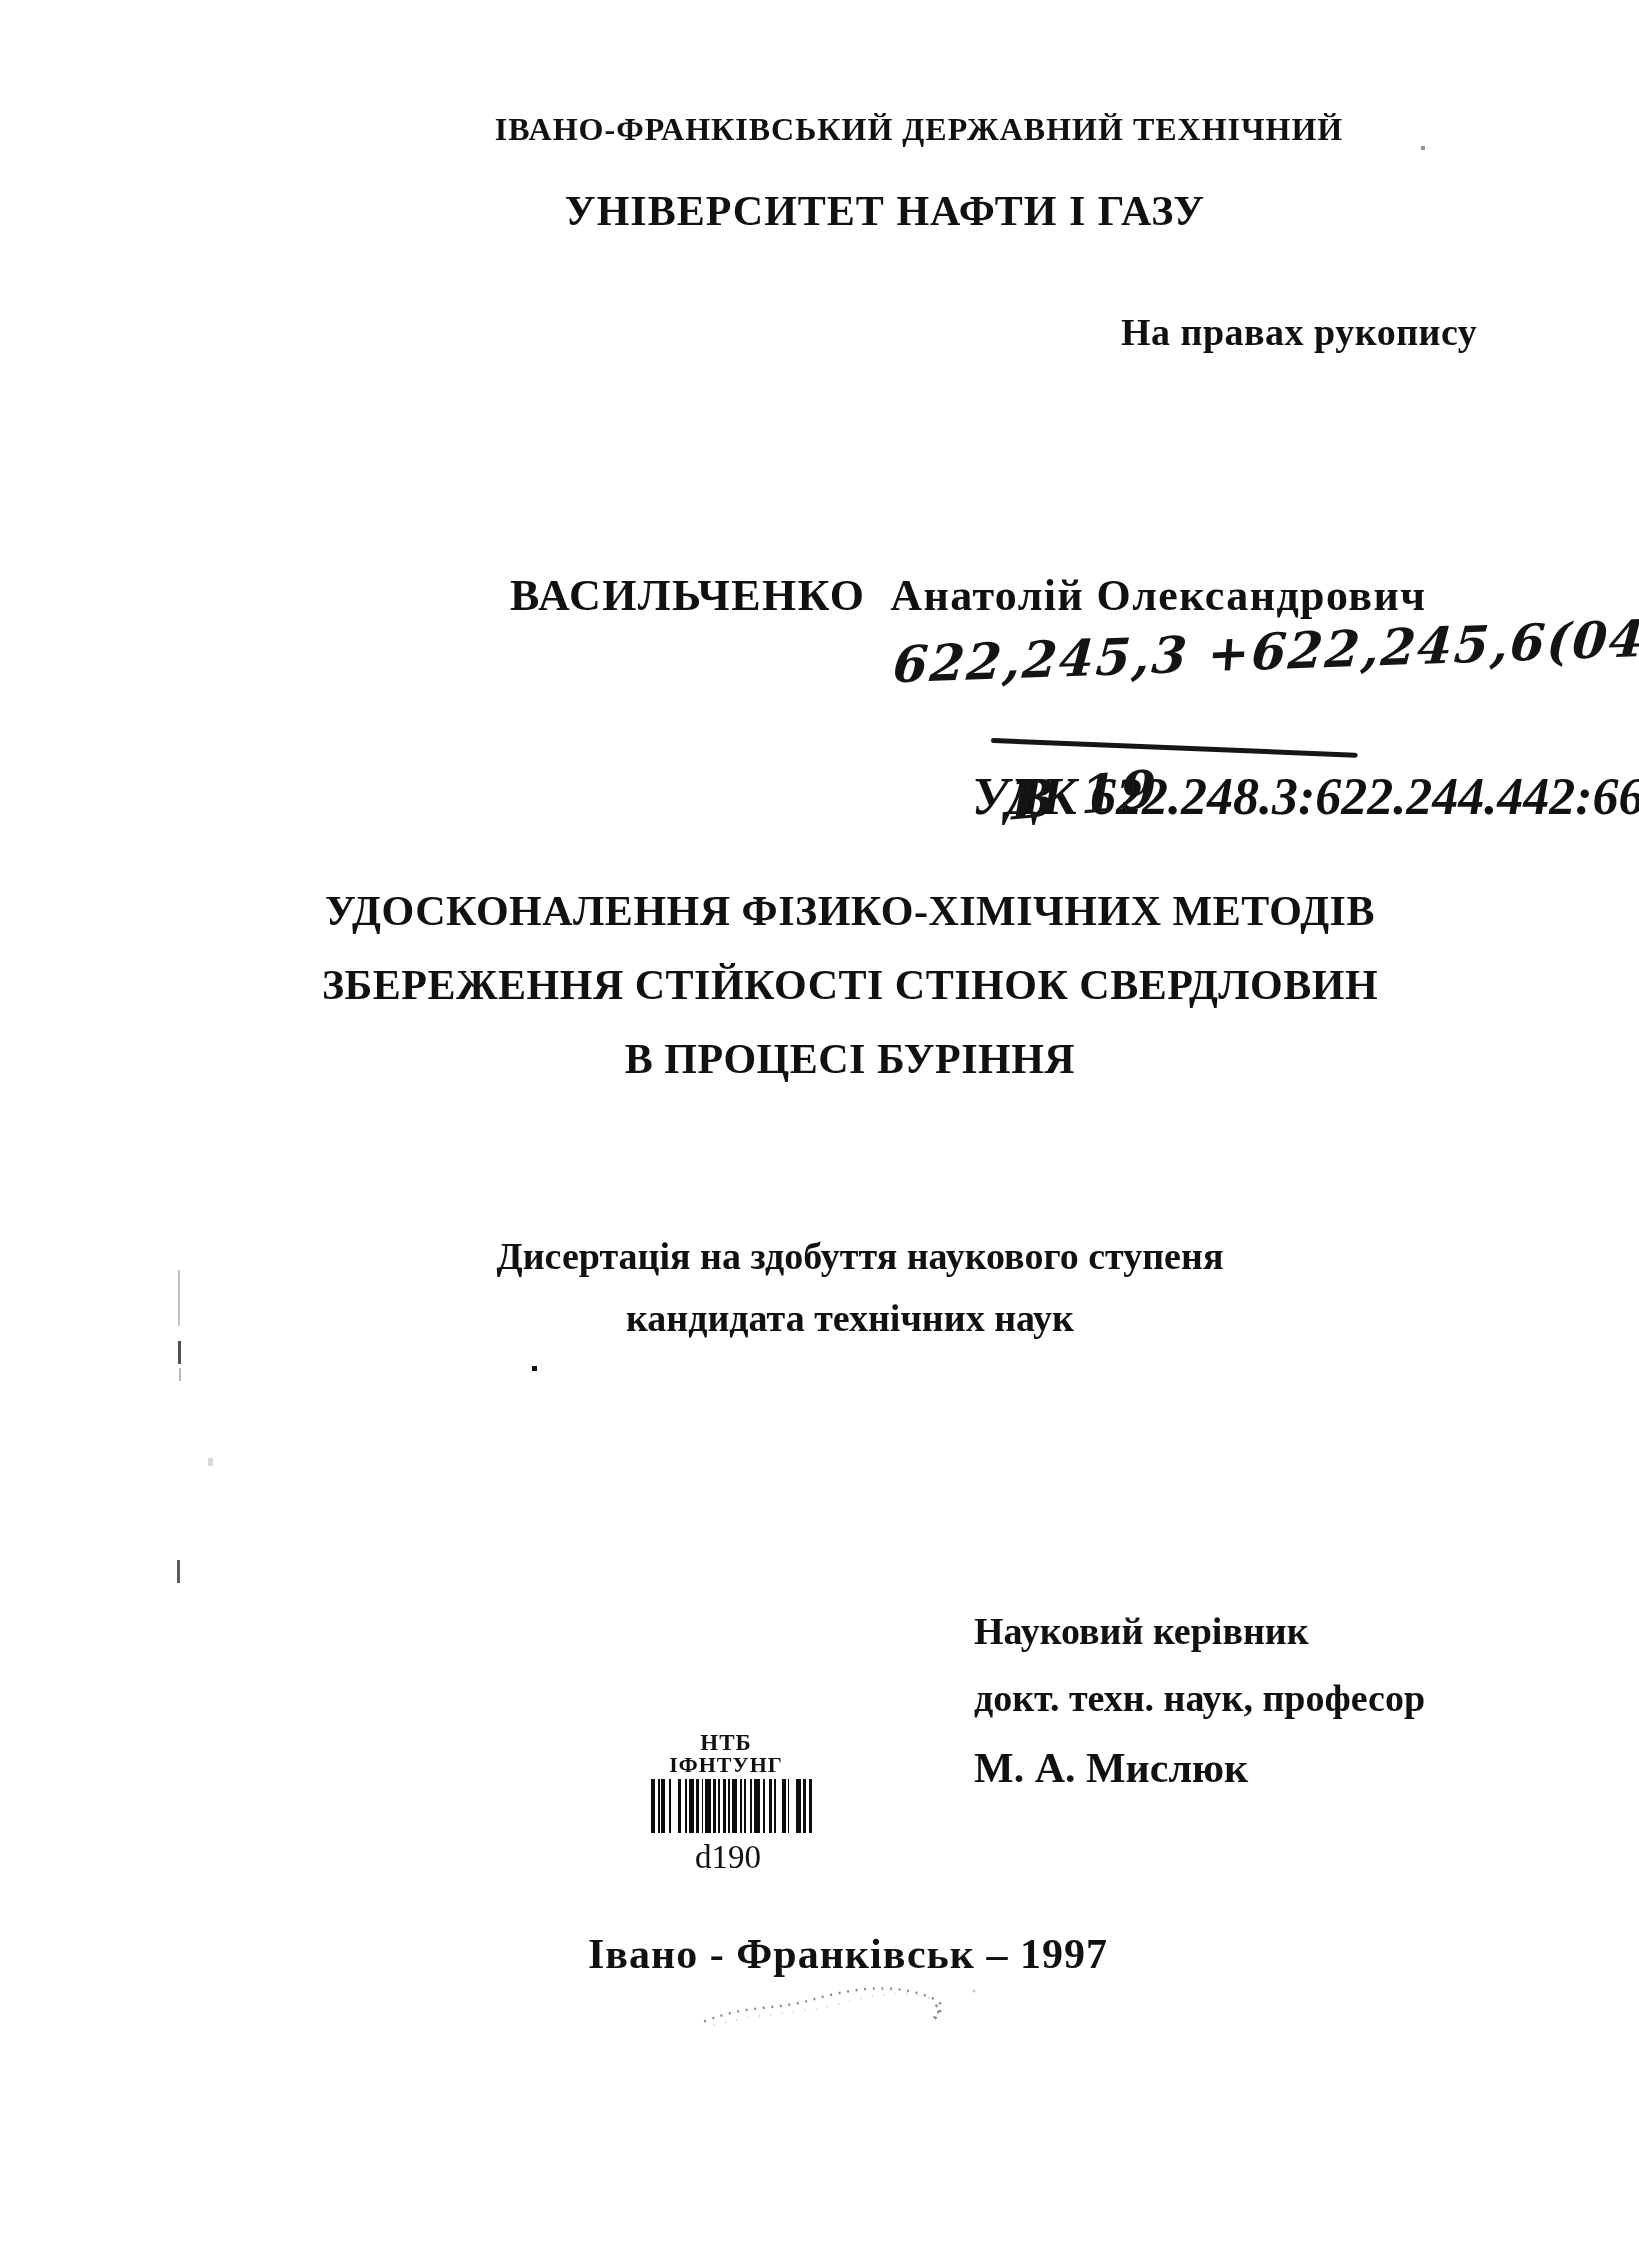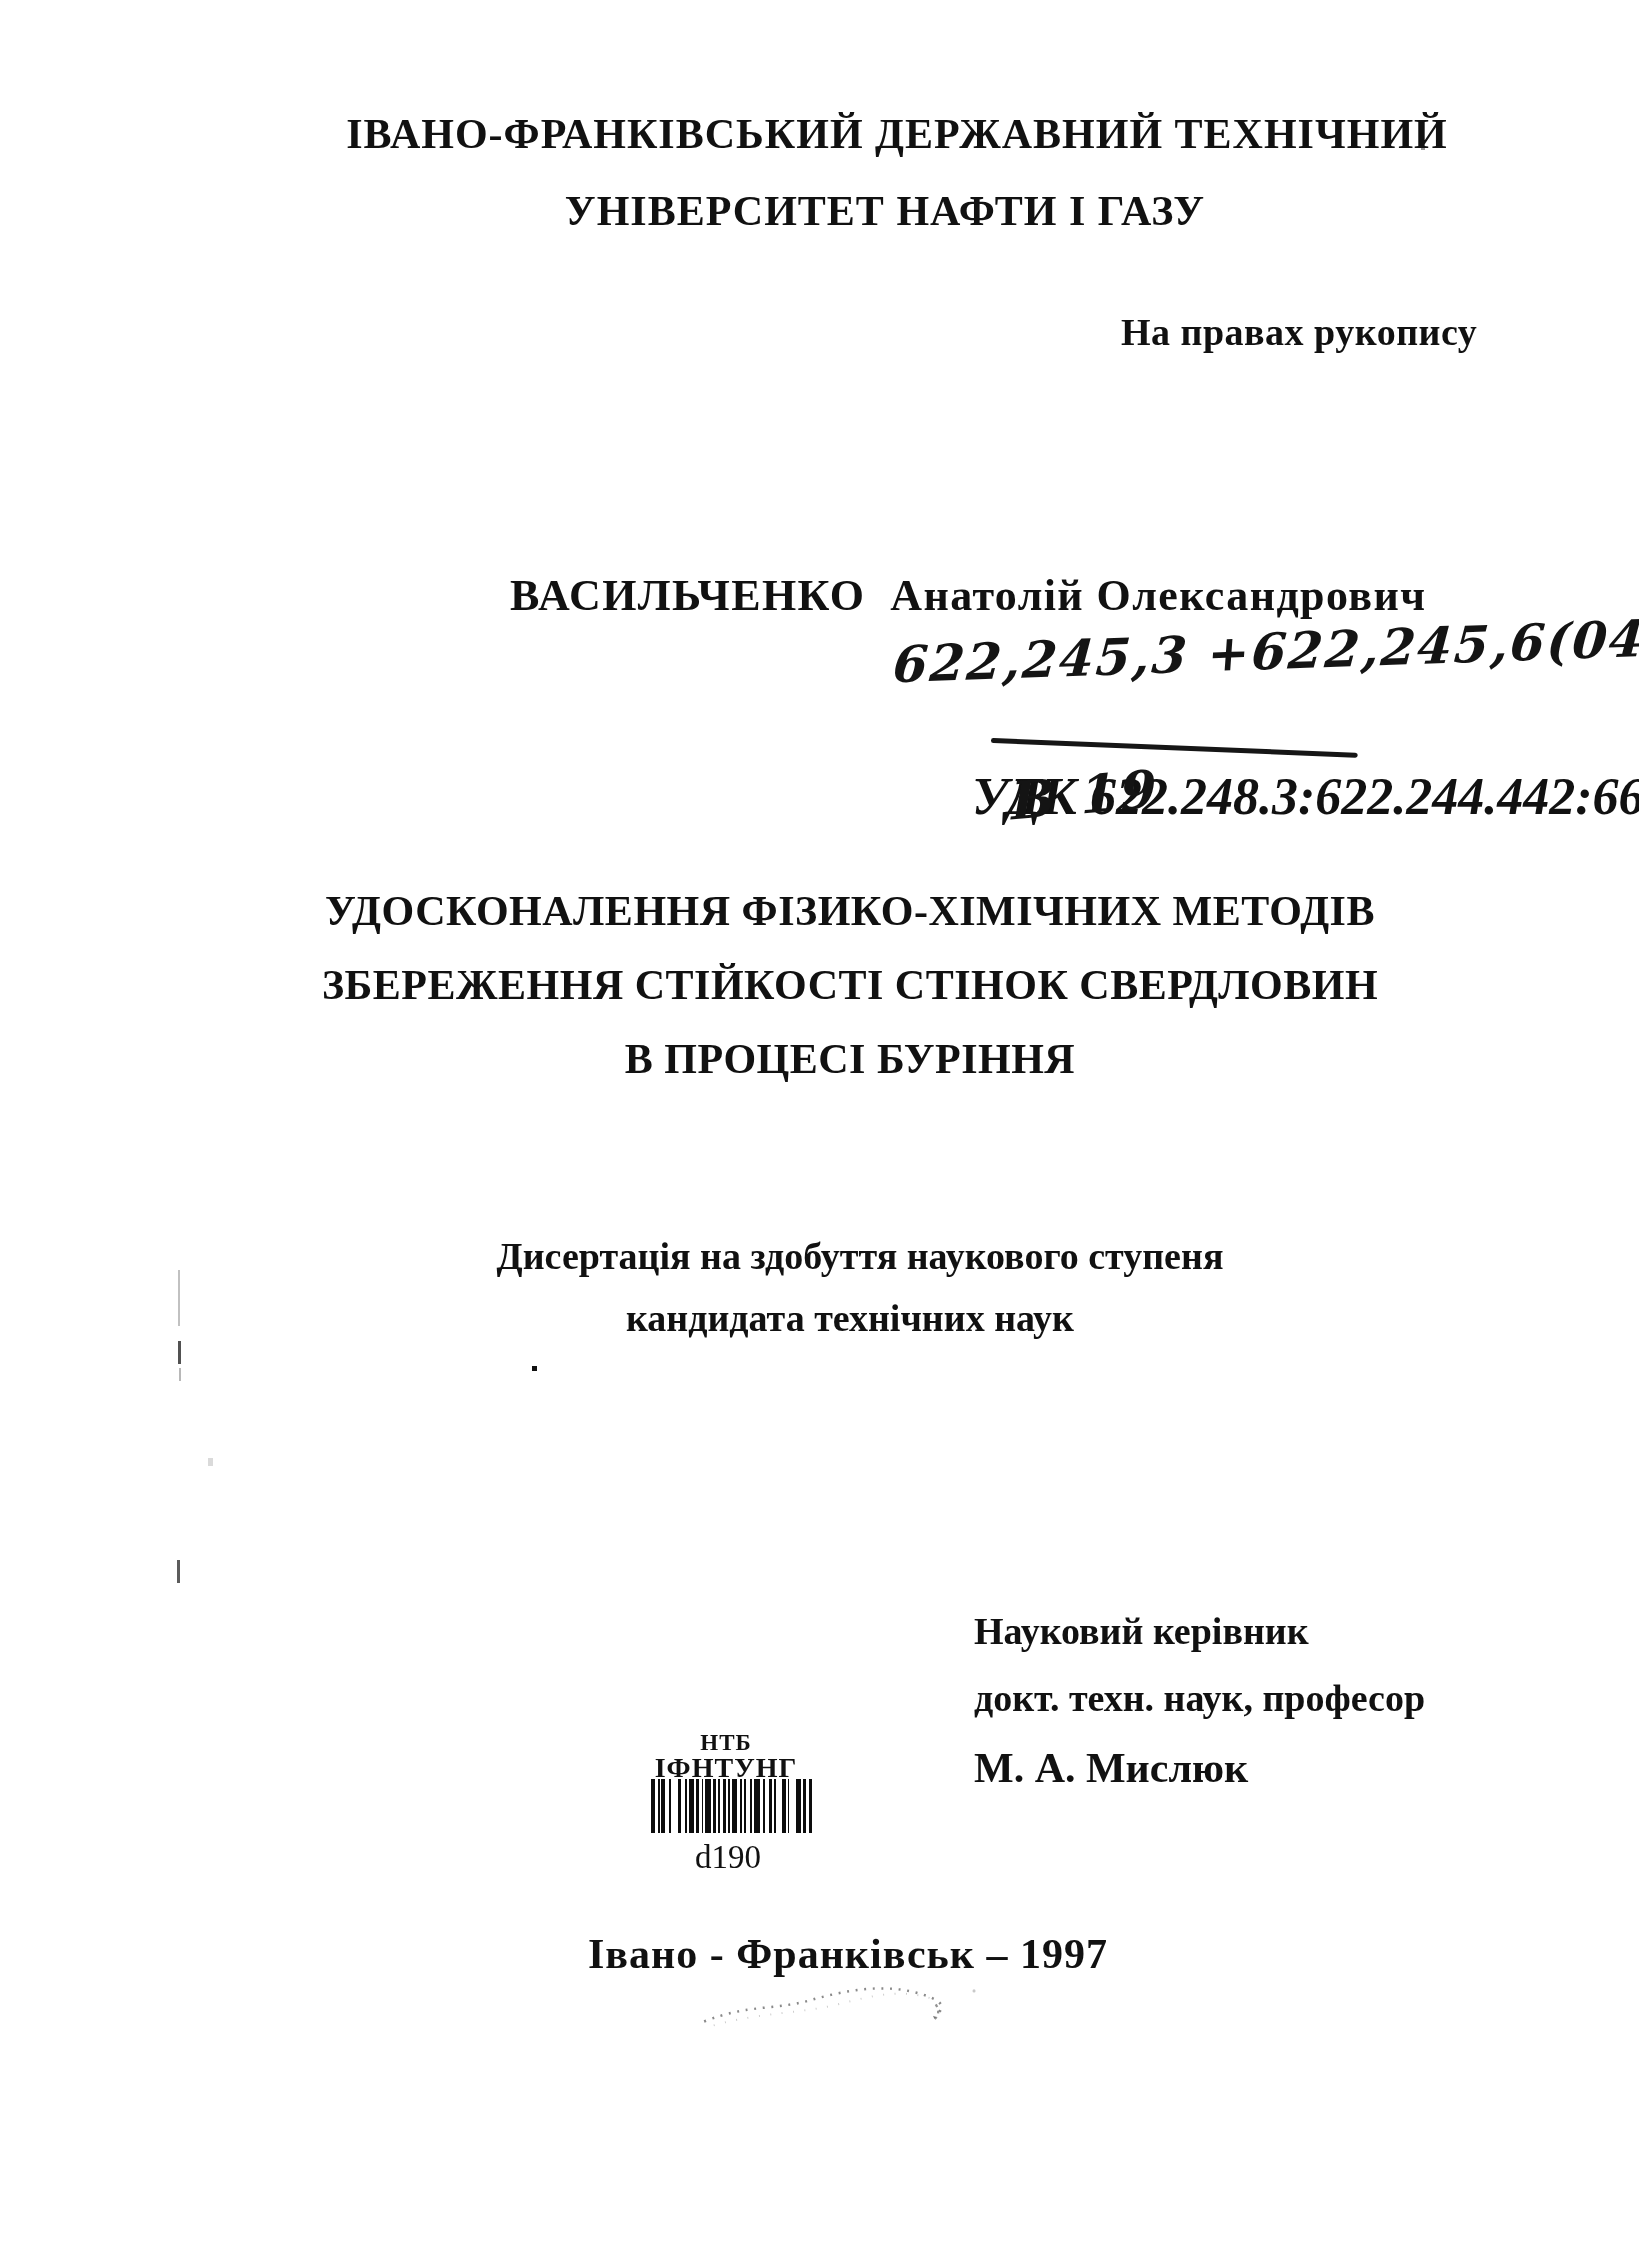--- a/index.html
+++ b/index.html
@@ -8,21 +8,21 @@
     width:1640px;height:2264px;
     background:#ffffff;
     overflow:hidden;
     font-family:"Liberation Serif","DejaVu Serif",serif;
     color:#111111;
   }
   .t{position:absolute;white-space:pre;line-height:1;}
   .bold{font-weight:bold;}
   .center{transform:translateX(-50%);}
   
-  .univ1{left:897px;top:113px;font-size:42px;letter-spacing:1px;}
+  .univ1{left:919px;top:113px;font-size:32px;letter-spacing:1px;}
   .univ2{left:885px;top:190px;font-size:42px;letter-spacing:1px;}
   .manuscript{left:1121px;top:313px;font-size:38px;letter-spacing:0.5px;}
   .author{left:510px;top:574px;font-size:44px;letter-spacing:1.4px;}
   .udc-line{left:920px;top:719px;font-size:52px;font-style:italic;}
   .title1{left:850px;top:890px;font-size:42px;letter-spacing:0.5px;}
   .title2{left:850px;top:964px;font-size:42px;letter-spacing:0.5px;}
   .title3{left:850px;top:1038px;font-size:42px;letter-spacing:0.5px;}
   .specialty{left:850px;top:1174px;font-size:38px;}
   .degree1{left:860px;top:1237px;font-size:38px;}
   .degree2{left:850px;top:1299px;font-size:38px;}
@@ -41,21 +41,21 @@
   .hw-code{left:1011px;top:769px;font-size:52px;letter-spacing:3.8px;
            transform:rotate(-5deg) skewX(-4deg);}
   
   .strike{
     position:absolute;left:71px;top:19px;width:367px;height:4.8px;
     background:#161616;border-radius:2.9px;
     transform:rotate(2.3deg);transform-origin:left center;
   }
   
   .stamp-l1{left:726px;top:1731px;font-size:23px;letter-spacing:1px;}
-  .stamp-l2{left:726px;top:1754px;font-size:28px;letter-spacing:1px;}
+  .stamp-l2{left:726px;top:1754px;font-size:22px;letter-spacing:1px;}
   .stamp-code{left:728px;top:1841px;font-size:33px;font-weight:normal;}
   .barcode{
     position:absolute;left:651px;top:1779px;height:54px;
     display:flex;align-items:stretch;
   }
   .barcode .bar{background:#0d0d0d;height:100%;}
   
   .speck{position:absolute;background:#111;}
   .margin-mark{position:absolute;background:#333;}
   .smudge{position:absolute;left:694px;top:1966px;}

